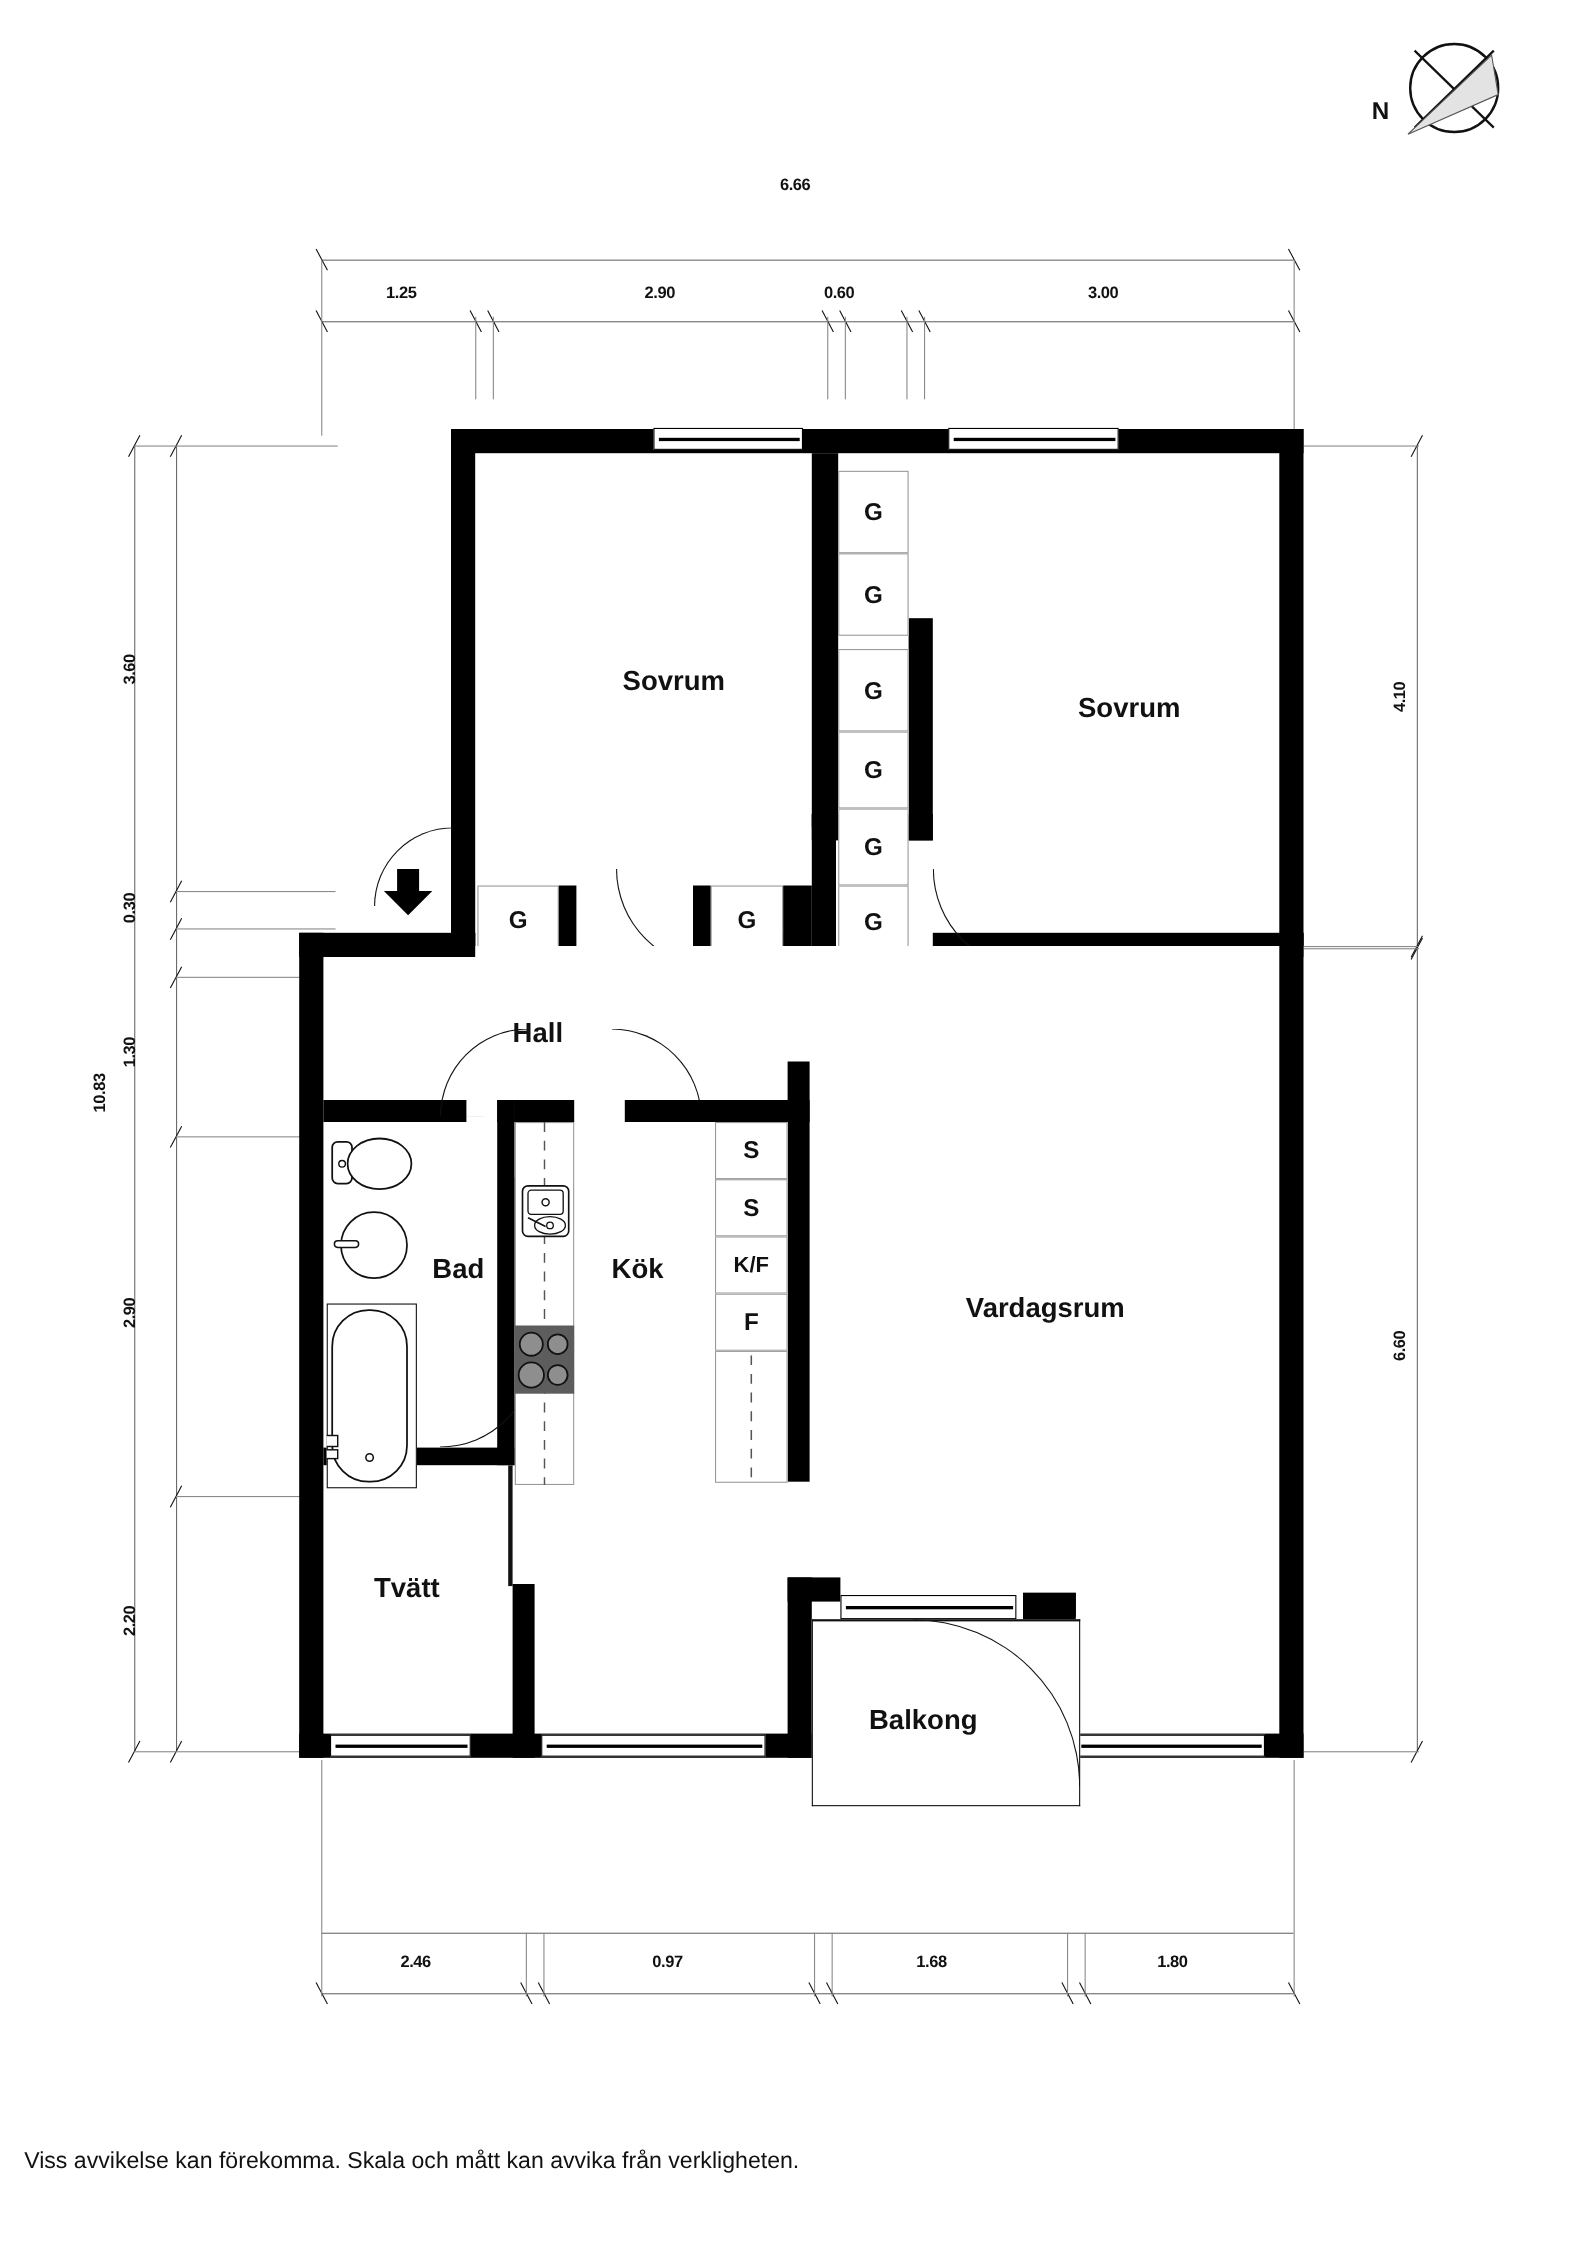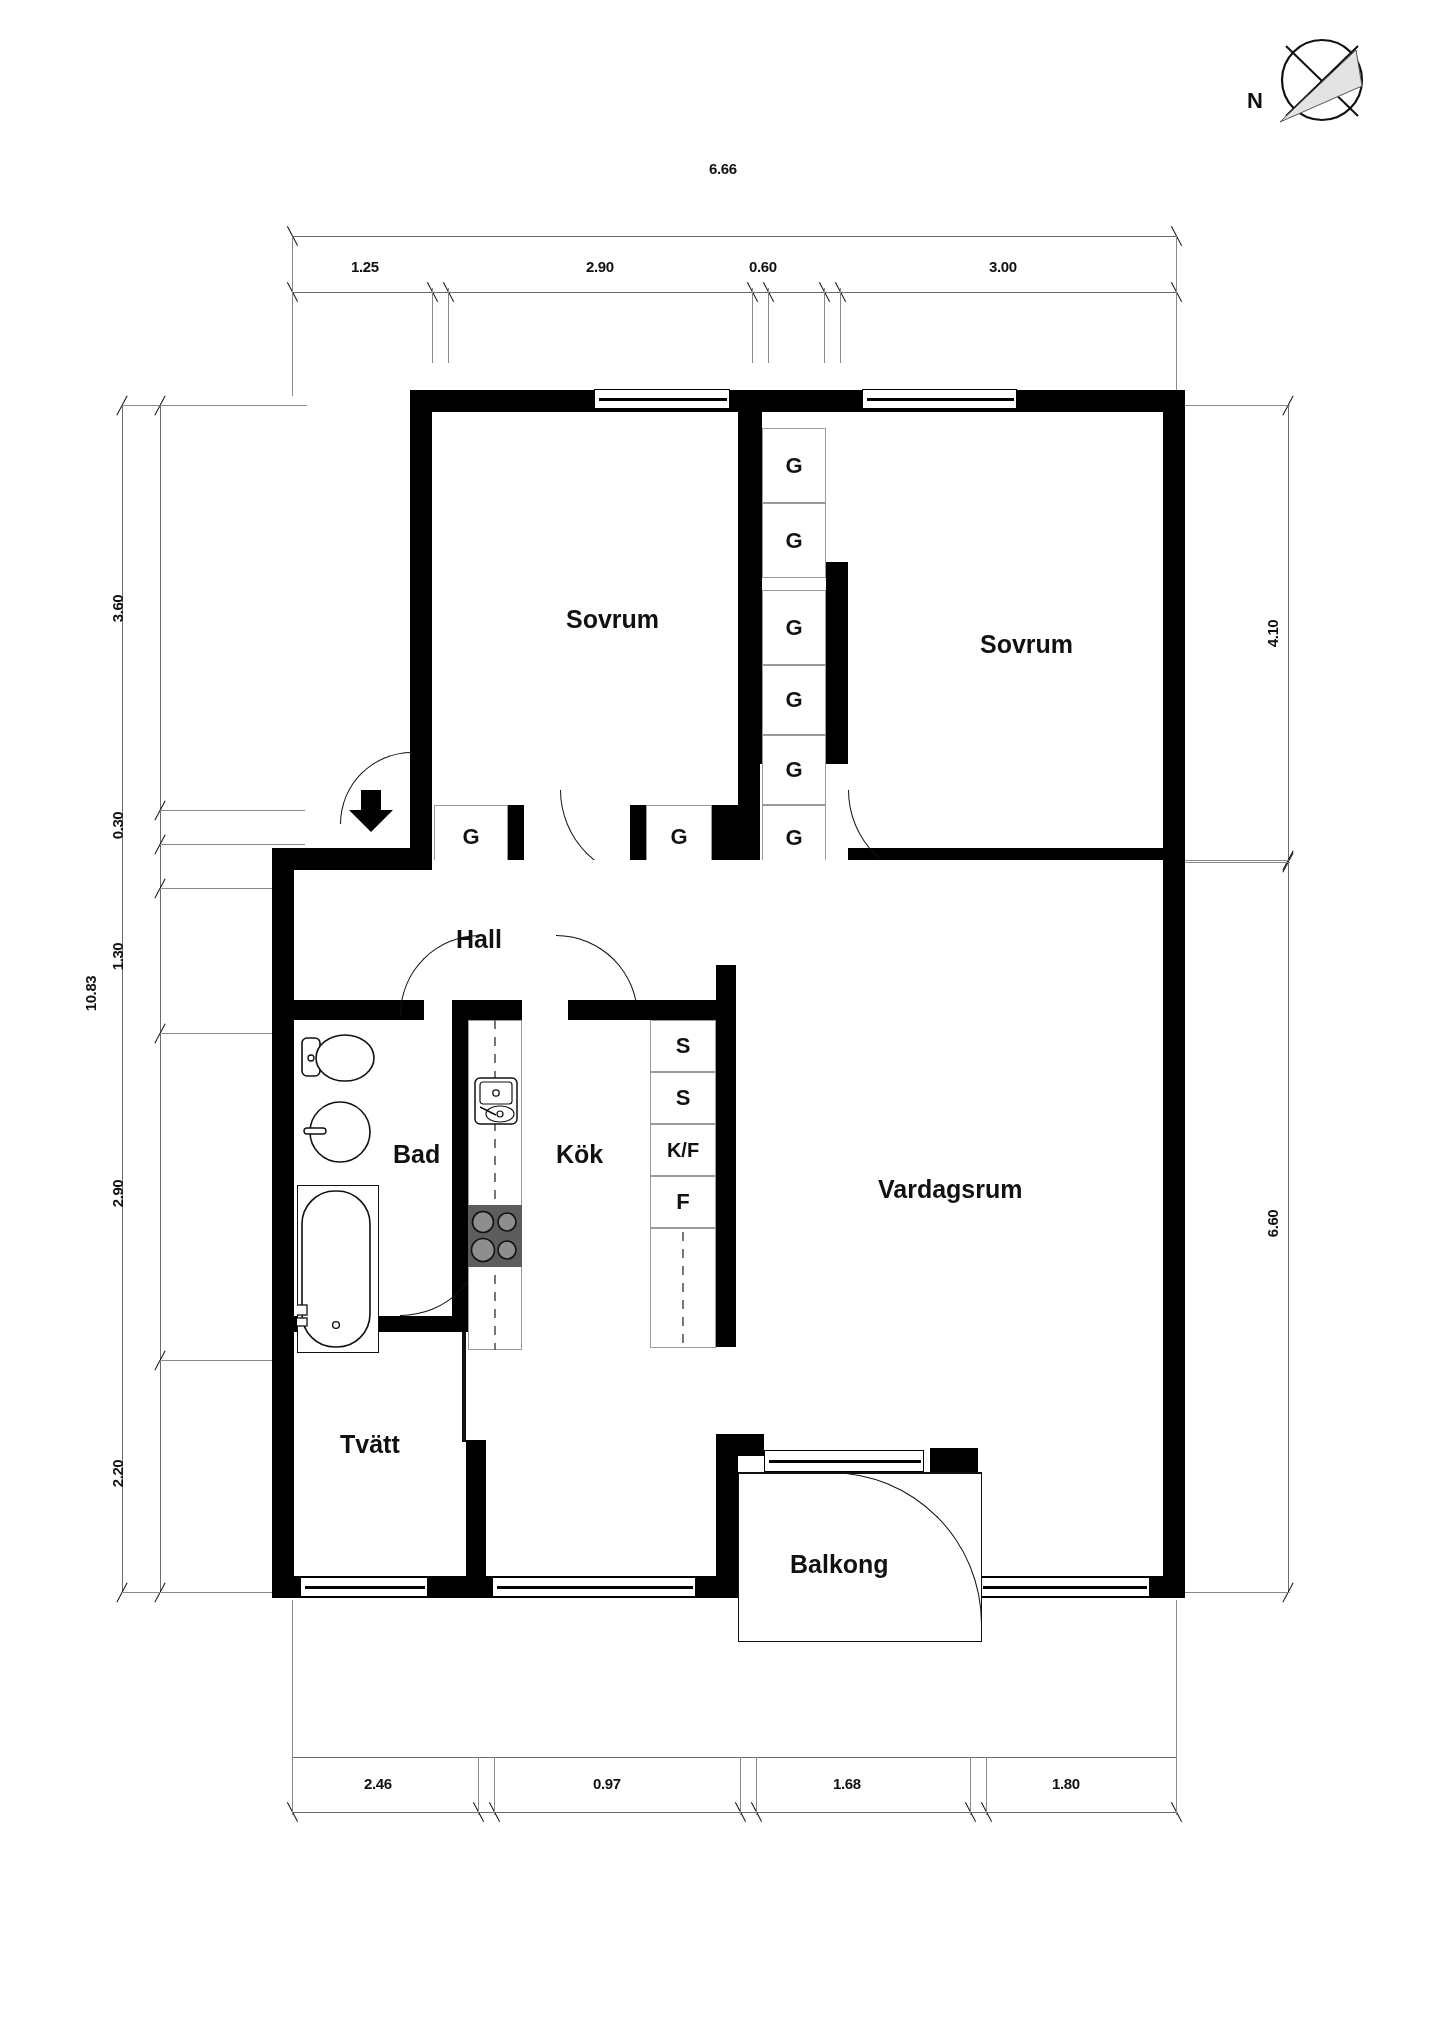--- a/index.html
+++ b/index.html
@@ -259,21 +259,21 @@
   <div class="win" style="left:300px; top:1577px; width:128px; height:20px;">
     <div class="mull" style="left:4px; top:8px; width:120px; height:3px;"></div>
   </div>
   <div class="win" style="left:492px; top:1577px; width:204px; height:20px;">
     <div class="mull" style="left:4px; top:8px; width:196px; height:3px;"></div>
   </div>
   <div class="win" style="left:978px; top:1577px; width:172px; height:20px;">
     <div class="mull" style="left:4px; top:8px; width:164px; height:3px;"></div>
   </div>
 
-  <div class="roomlabel" style="left:456px; top:925px;">Hall</div>
+  <div class="roomlabel" style="left:466px; top:925px;">Hall</div>
 
   <div class="wall" style="left:294px; top:1000px; width:130px; height:20px;"></div>
   <div class="wall" style="left:452px; top:1000px; width:16px; height:20px;"></div>
   <div class="wall" style="left:452px; top:1000px; width:16px; height:332px;"></div>
   <div class="wall" style="left:294px; top:1316px; width:174px; height:16px;"></div>
 
   <div class="roomlabel" style="left:393px; top:1140px;">Bad</div>
 
   <div class="arc" style="left:400px; top:1230px; width:86px; height:86px; border-radius:0 0 86px 0; border-width:0 1.3px 1.3px 0;"></div>
 
@@ -384,14 +384,15 @@
     <div class="mull" style="left:9px; top:4px; width:3px; height:76px;"></div>
   </div>
 
   <div class="abs" style="left:738px; top:1472px; width:244px; height:170px; border:1.6px solid #111; border-top:none; background:#fff;"></div>
   <div class="abs" style="left:738px; top:1472px; width:244px; height:2px; background:#111;"></div>
 
   <div class="arc" style="left:830px; top:1472px; width:152px; height:152px; border-radius:0 152px 0 0; border-width:1.3px 1.3px 0 0;"></div>
 
   <div class="roomlabel" style="left:790px; top:1550px;">Balkong</div>
 
+  <div class="caption" style="left:22px; top:1953px;">Viss avvikelse kan förekomma. Skala och mått kan avvika från verkligheten.</div>
 
 </div>
 
 </body></html>

